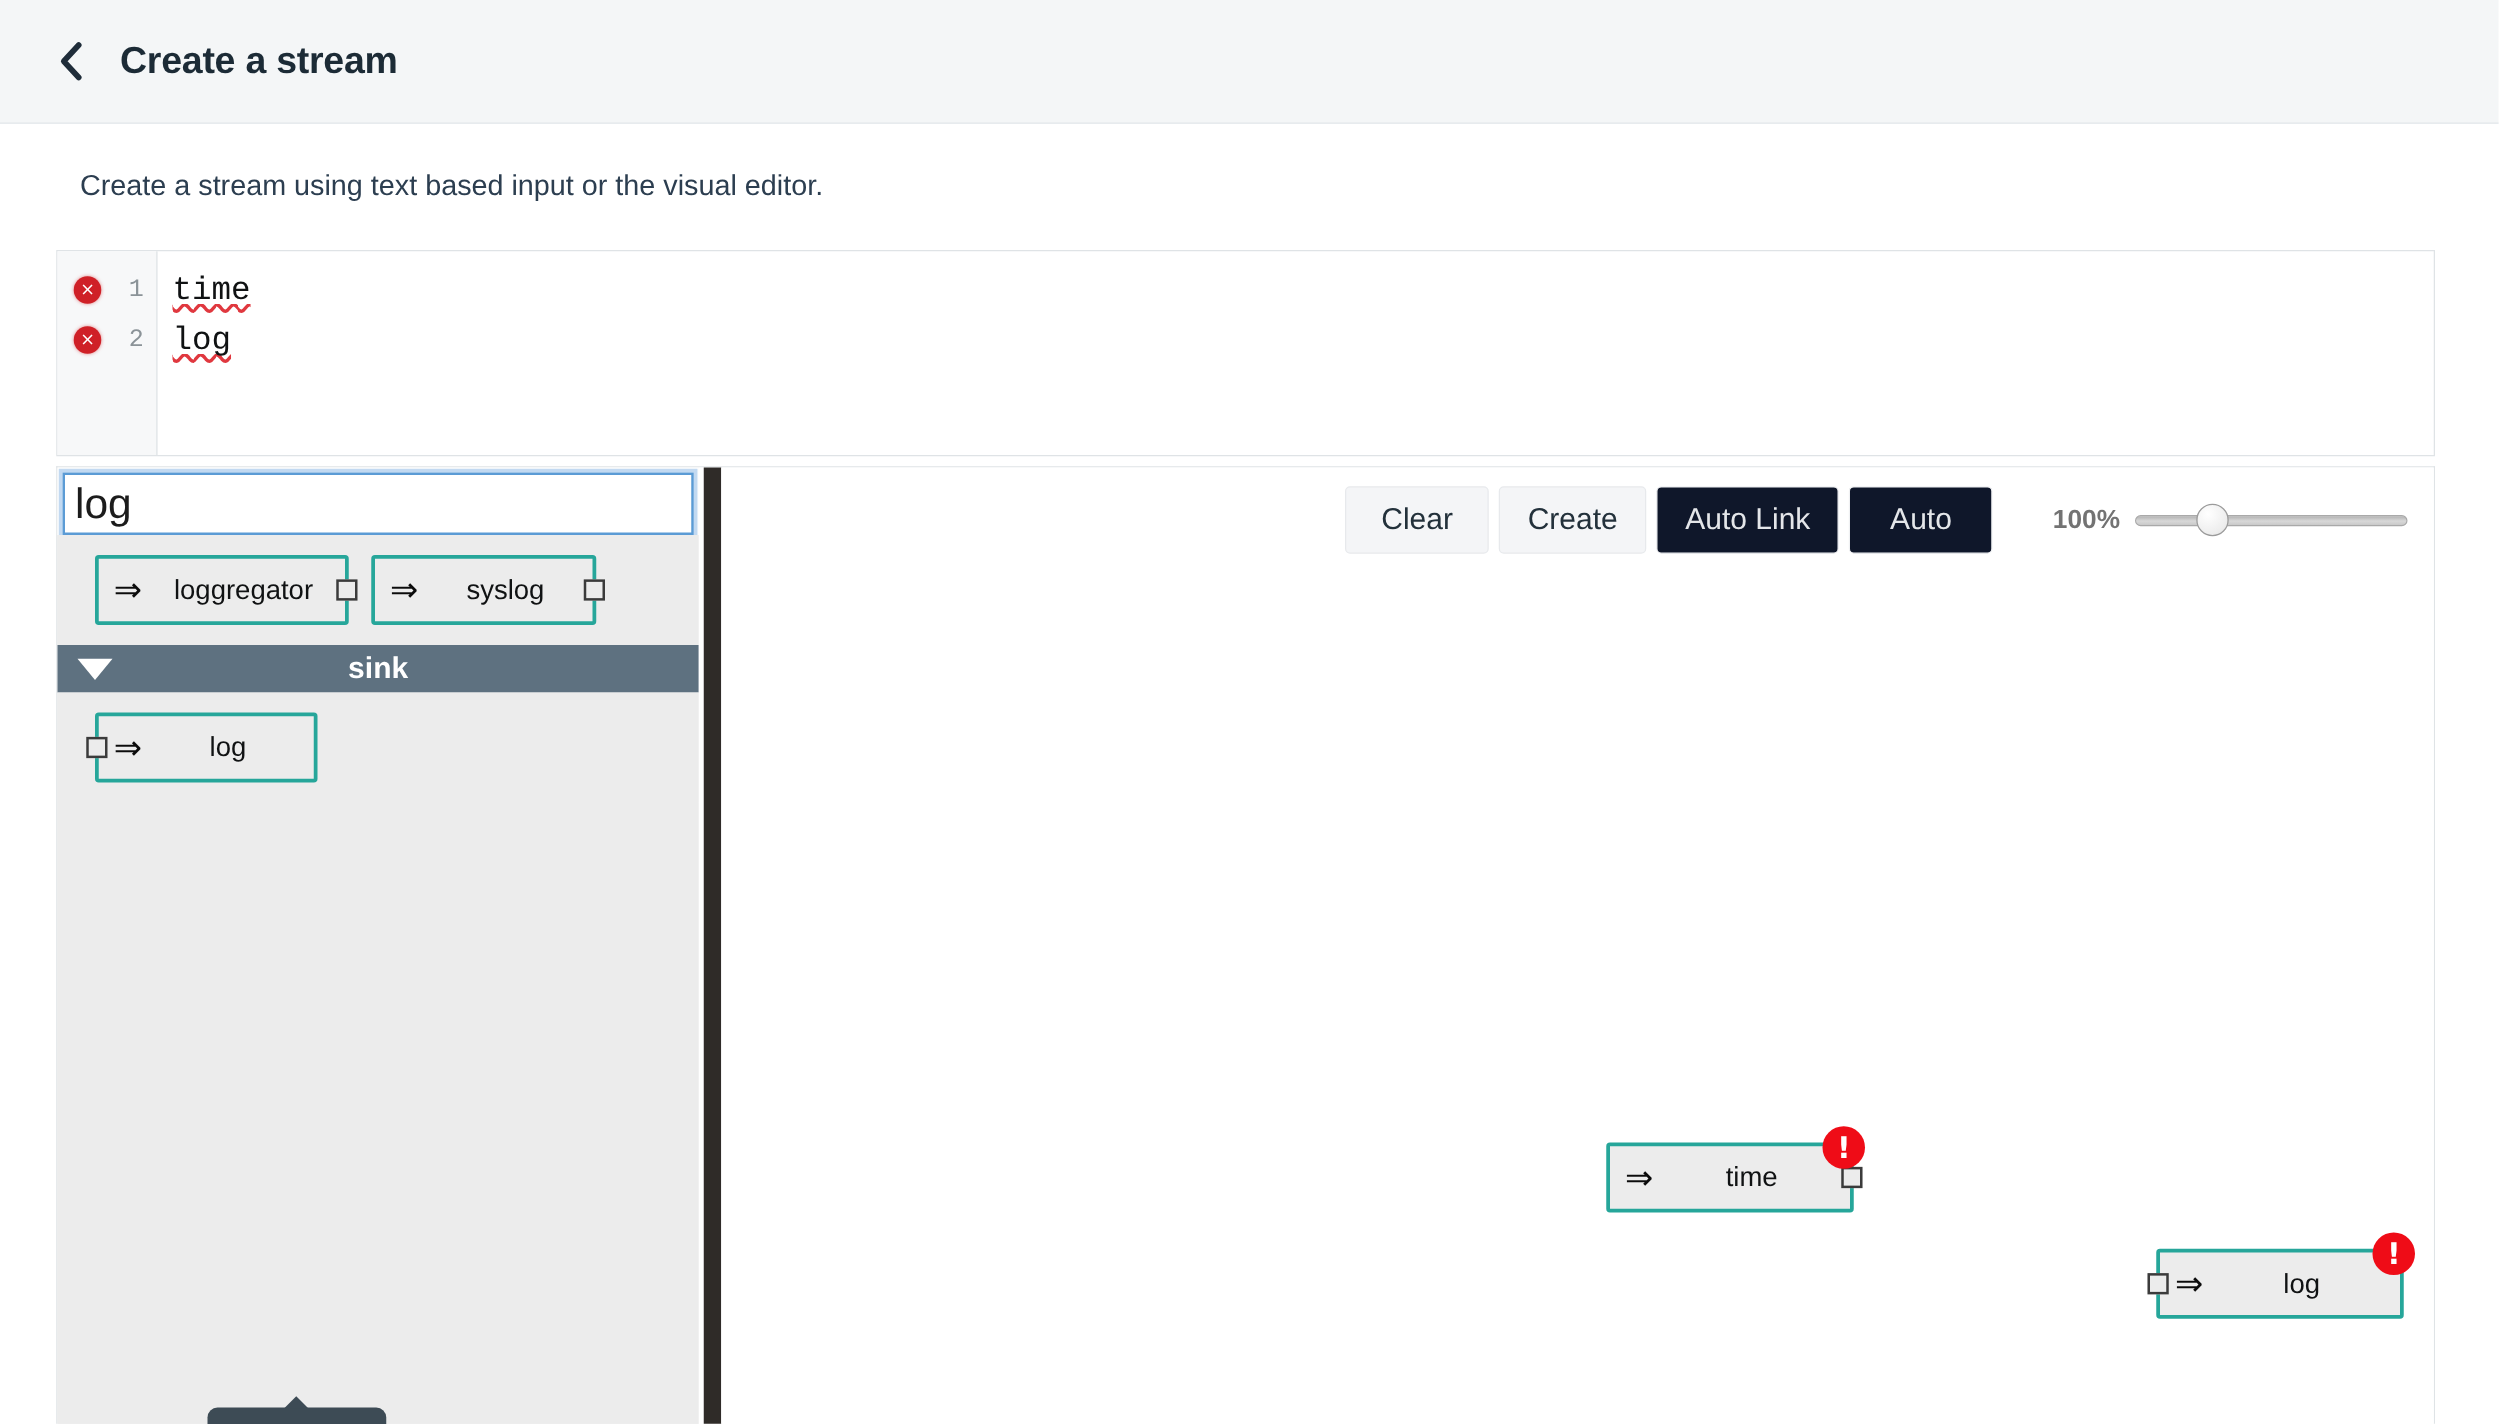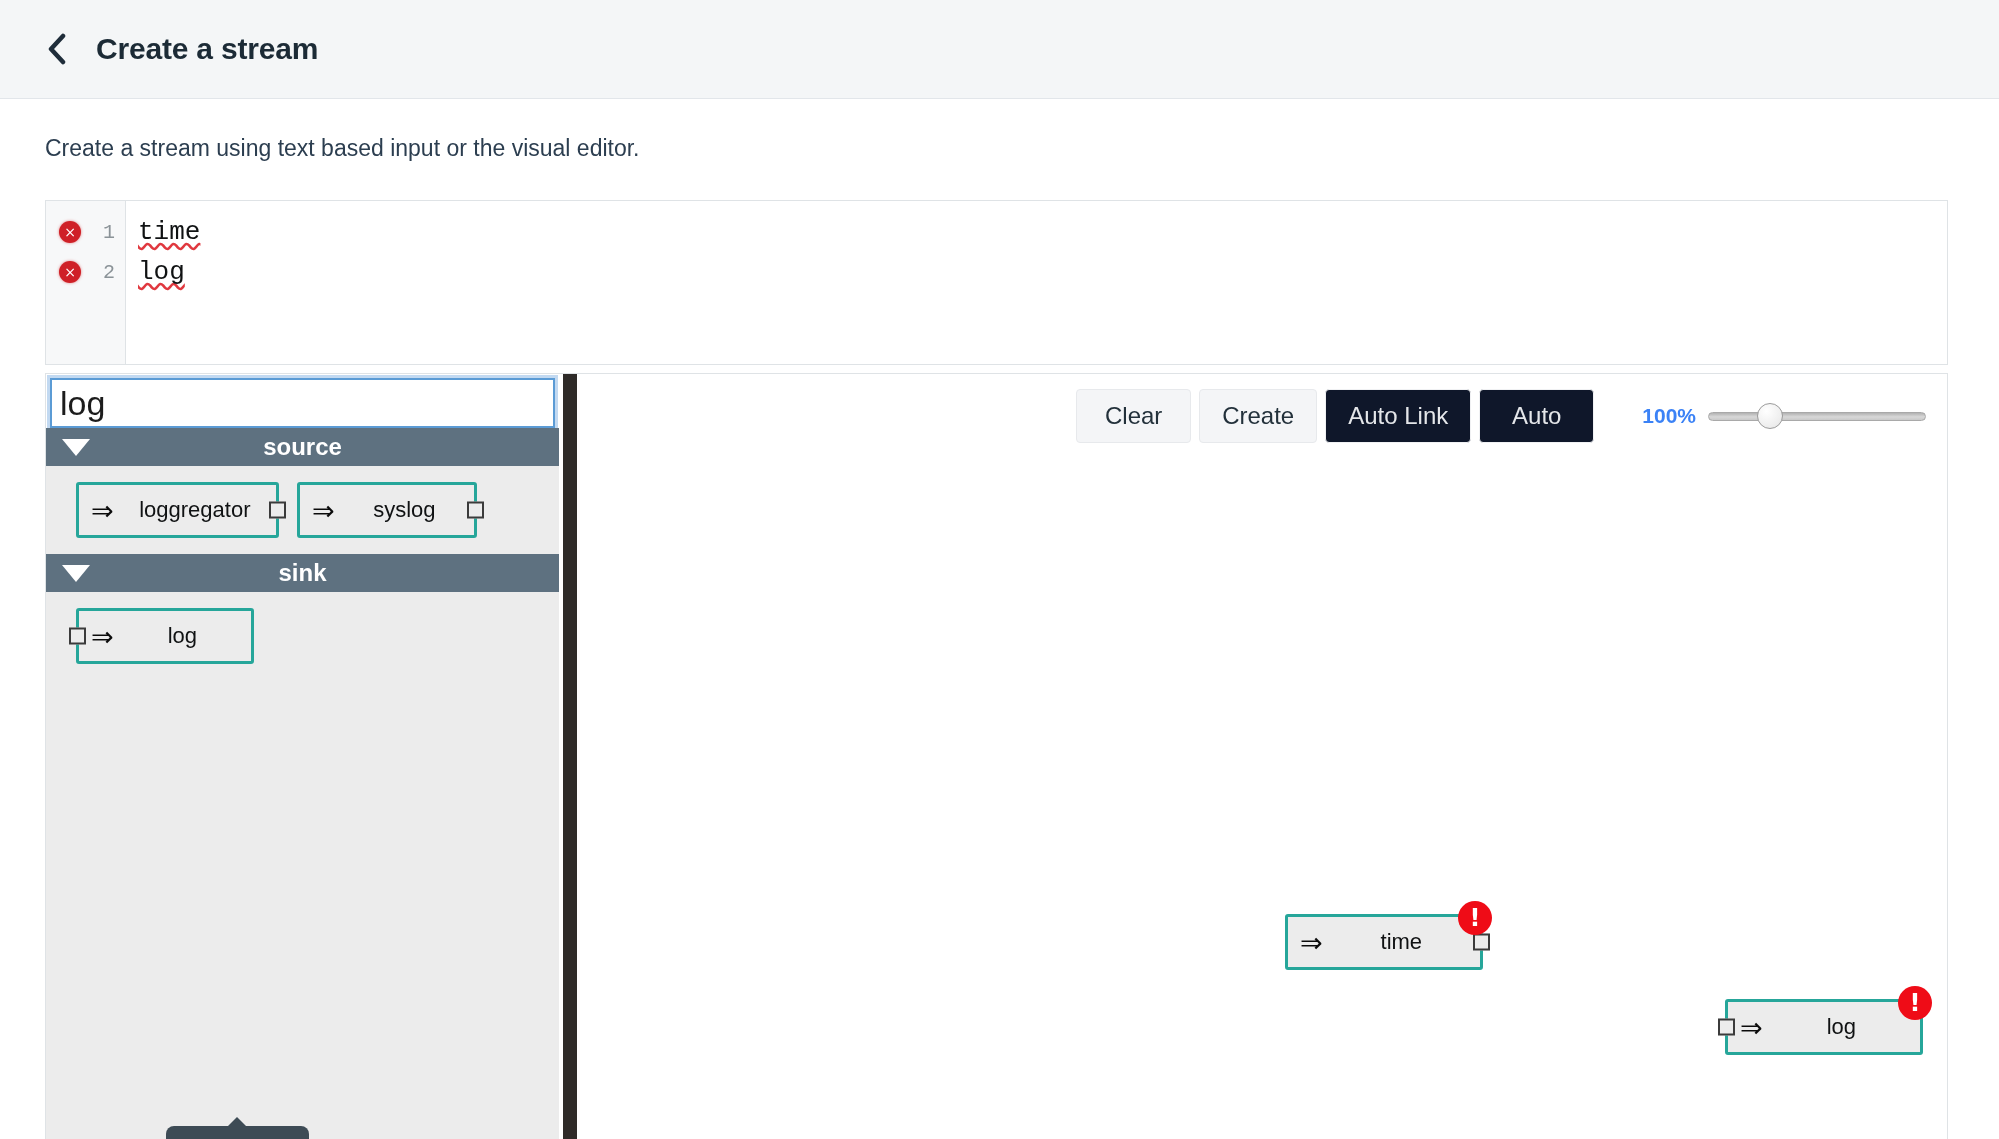--- a/index.html
+++ b/index.html
@@ -30,21 +30,21 @@
   .page-title {
     margin-left: 26px;
     font-size: 30px;
     font-weight: bold;
     color: #1c2b36;
     letter-spacing: -0.2px;
   }
 
   
   .subtitle {
-    margin: 36px 0 0 45px;
+    margin: 36px 0 0 64px;
     font-size: 23px;
     color: #2c3e50;
   }
 
   
   .editor-panel {
     position: absolute;
     left: 45px; top: 200px;
     width: 1903px; height: 165px;
     background: #ffffff;
@@ -279,21 +279,21 @@
     cursor: default;
   }
   .zoom-wrap {
     display: flex;
     align-items: center;
     margin-left: 40px;
   }
   .zoom-label {
     font-size: 21px;
     font-weight: bold;
-    color: #3b82f6;
+    color: #737373;
     margin-right: 12px;
   }
   .slider {
     position: relative;
     width: 218px;
     height: 26px;
     display: flex;
     align-items: center;
     cursor: pointer;
   }
@@ -371,24 +371,20 @@
 </div>
 
 <div class="designer">
 
   <div class="palette">
 
     <div class="search-wrap">
       <input class="search-input" type="text" value="log" style="">
     </div>
 
-    <div class="section-header">
-      <span class="section-caret"></span>
-      <span class="section-title">source</span>
-    </div>
     <div class="section-body">
       <div class="node pal-node-loggregator">
         <span class="arrow">⇒</span>
         <span class="node-label">loggregator</span>
         <span class="port out"></span>
       </div>
       <div class="node pal-node-syslog">
         <span class="arrow">⇒</span>
         <span class="node-label">syslog</span>
         <span class="port out"></span>

